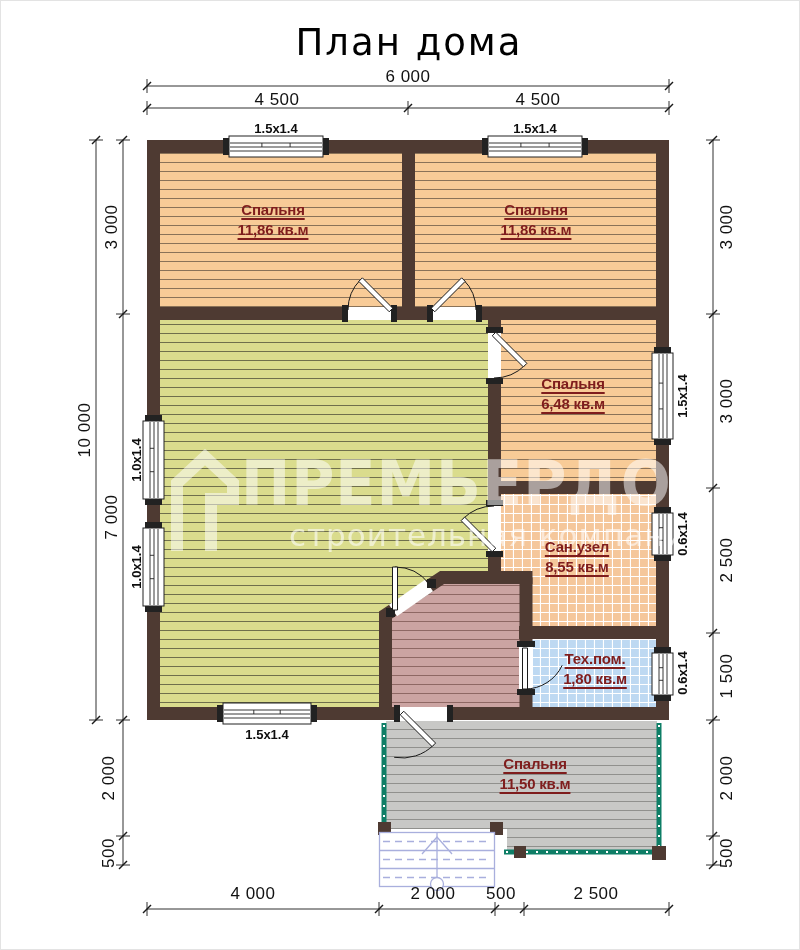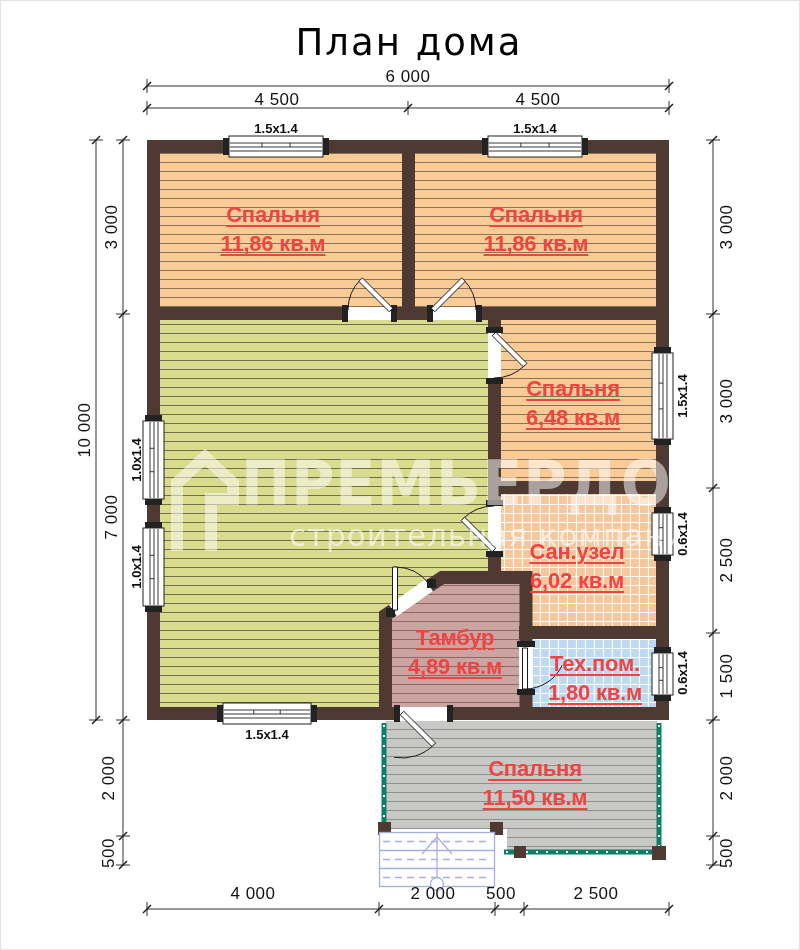--- a/index.html
+++ b/index.html
@@ -4,21 +4,21 @@
 <style>
   html,body{margin:0;padding:0;background:#fff;}
   #stage{position:relative;width:798px;height:948px;background:#ffffff;
          border:1px solid #e3e3e3;overflow:hidden;
          font-family:"Liberation Sans",sans-serif;}
   #plan{position:absolute;left:0;top:0;}
   .title{position:absolute;left:408px;top:20px;transform:translateX(-50%);
          font-family:"DejaVu Sans",sans-serif;font-size:37px;color:#000;
          letter-spacing:2px;white-space:nowrap;}
   .room-label{position:absolute;transform:translate(-50%,0);text-align:center;
-         font-weight:bold;font-size:22px;color:#ef4444;line-height:1.32;
+         font-weight:bold;font-size:15px;color:#7f1d1d;line-height:1.32;
          letter-spacing:-0.2px;white-space:nowrap;z-index:30;}
   .room-label span{display:block;text-decoration:underline;
          text-underline-offset:3px;text-decoration-thickness:1.5px;}
   .dim{position:absolute;transform:translate(-50%,-50%);font-size:17px;
          color:#111;white-space:nowrap;z-index:25;letter-spacing:0.5px;}
   .dim.rot{transform:translate(-50%,-50%) rotate(-90deg);}
   .win-label{position:absolute;transform:translate(-50%,-50%);font-size:13px;
          font-weight:bold;color:#0d0d0d;white-space:nowrap;z-index:25;}
   .win-label.rot{transform:translate(-50%,-50%) rotate(-90deg);}
   .wm{position:absolute;left:168px;top:432px;width:537px;height:130px;
@@ -338,25 +338,21 @@
   <div class="room-label" style="left:535px;top:199px">
     <span>Спальня</span>
     <span>11,86 кв.м</span>
   </div>
   <div class="room-label" style="left:572px;top:373px">
     <span>Спальня</span>
     <span>6,48 кв.м</span>
   </div>
   <div class="room-label" style="left:576px;top:536px">
     <span>Сан.узел</span>
-    <span>6,02 кв.м</span>
-  </div>
-  <div class="room-label" style="left:454px;top:622px">
-    <span>Тамбур</span>
-    <span>4,89 кв.м</span>
+    <span>8,55 кв.м</span>
   </div>
   <div class="room-label" style="left:594px;top:648px">
     <span>Тех.пом.</span>
     <span>1,80 кв.м</span>
   </div>
   <div class="room-label" style="left:534px;top:753px">
     <span>Спальня</span>
     <span>11,50 кв.м</span>
   </div>
 

